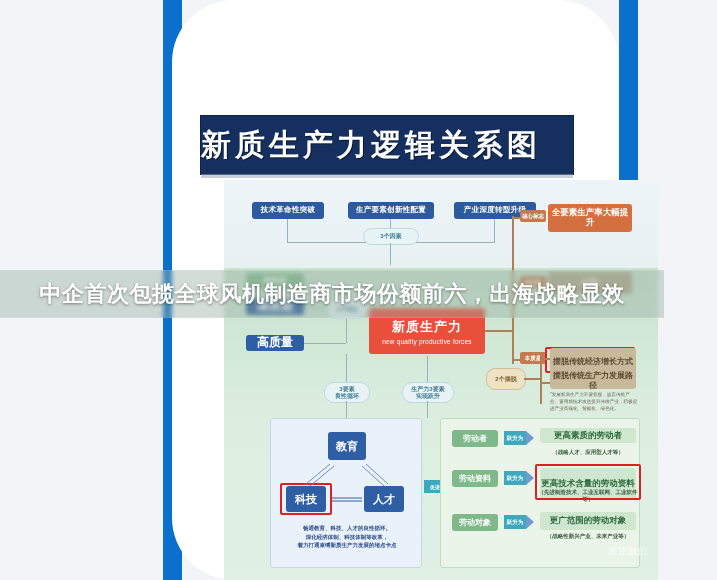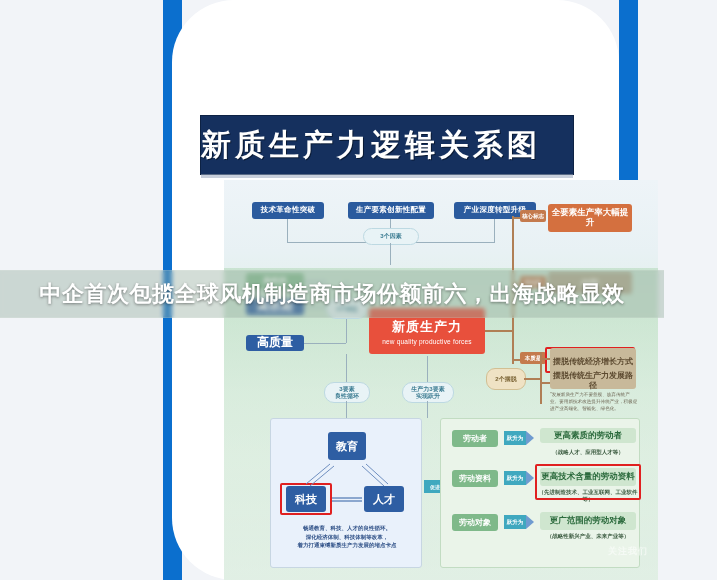--- a/index.html
+++ b/index.html
@@ -267,21 +267,21 @@
 
     <div class="panel panel-right"></div>
 
     <div class="nd nd-green" style="left:228px;top:250px;width:46px;height:17px;">劳动者</div>
     <div class="arrow-blue" style="left:280px;top:251px;width:22px;background:#3fa8bf;">跃升为</div>
     <div class="nd nd-greenlt" style="left:316px;top:248px;width:96px;height:15px;">更高素质的劳动者</div>
     <div class="subcap" style="left:316px;top:269px;width:96px;">（战略人才、应用型人才等）</div>
 
     <div class="nd nd-green" style="left:228px;top:290px;width:46px;height:17px;">劳动资料</div>
     <div class="arrow-blue" style="left:280px;top:291px;width:22px;background:#3fa8bf;">跃升为</div>
-    <div class="nd nd-greenlt" style="left:316px;top:288px;width:96px;height:18px;">更高技术含量的劳动资料</div>
+    <div class="nd nd-greenlt" style="left:316px;top:288px;width:96px;height:32px;">更高技术含量的劳动资料</div>
     <div class="subcap" style="left:314px;top:309px;width:100px;">（先进制造技术、工业互联网、工业软件等）</div>
     <div class="hl" style="left:311px;top:284px;width:106px;height:36px;"></div>
 
     <div class="nd nd-green" style="left:228px;top:334px;width:46px;height:17px;">劳动对象</div>
     <div class="arrow-blue" style="left:280px;top:335px;width:22px;background:#3fa8bf;">跃升为</div>
     <div class="nd nd-greenlt" style="left:316px;top:332px;width:96px;height:18px;">更广范围的劳动对象</div>
     <div class="subcap" style="left:316px;top:353px;width:96px;">（战略性新兴产业、未来产业等）</div>
 
     <div class="wm">关注我们</div>
   </div>

